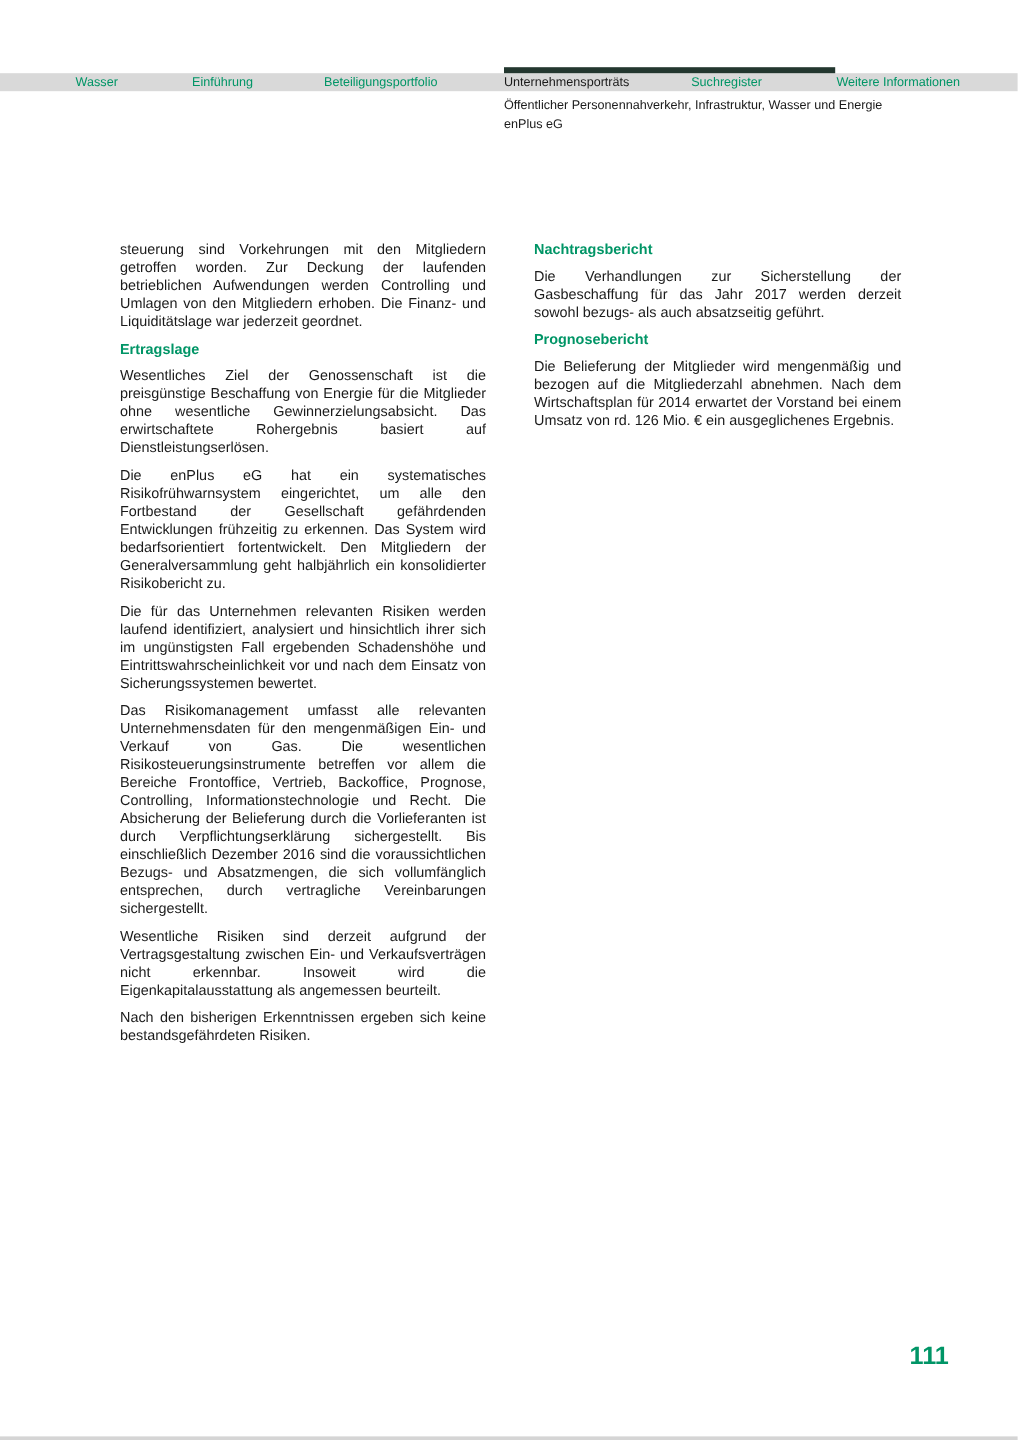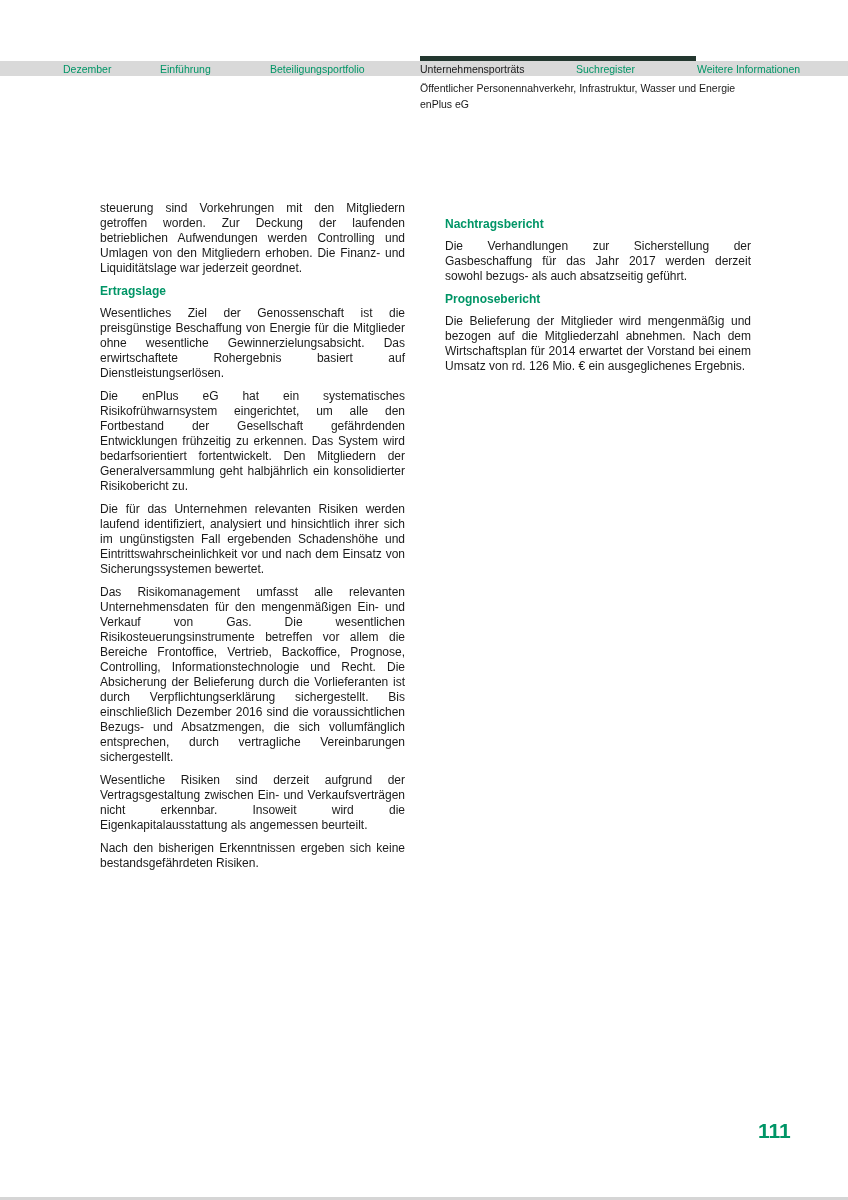--- a/index.html
+++ b/index.html
@@ -52,21 +52,21 @@
   }
   .col-left  { left: 100px; }
   .col-right { left: 445px; width: 306px; }
   .col p { margin: 0 0 8px 0; }
   .col h3 {
     color: #009566;
     font-size: 12px; line-height: 15px;
     font-weight: bold;
     margin: 7px 0 7px 0;
   }
-  .col h3:first-child { margin-top: 16px; }
+  .col h3:first-child { margin-top: 0; }
 
   
   .page-number {
     position: absolute; left: 758px; top: 1119px;
     font-size: 21px; font-weight: bold;
     color: #009566;
   }
 
   
   .page-edge {
@@ -77,21 +77,21 @@
 </style>
 </head>
 <body>
 
 <div class="page">
 
   <div class="nav-band"></div>
   <div class="active-bar"></div>
 
   <nav>
-    <span class="nav-item" style="left:63px">Dezember</span>
+    <span class="nav-item" style="left:63px">Wasser</span>
     <span class="nav-item" style="left:160px">Einführung</span>
     <span class="nav-item" style="left:270px">Beteiligungsportfolio</span>
     <span class="nav-item active" style="left:420px">Unternehmensporträts</span>
     <span class="nav-item" style="left:576px">Suchregister</span>
     <span class="nav-item" style="left:697px">Weitere Informationen</span>
   </nav>
 
   <div class="section-sub">
     <div>Öffentlicher Personennahverkehr, Infrastruktur, Wasser und Energie</div>
     <div>enPlus eG</div>

